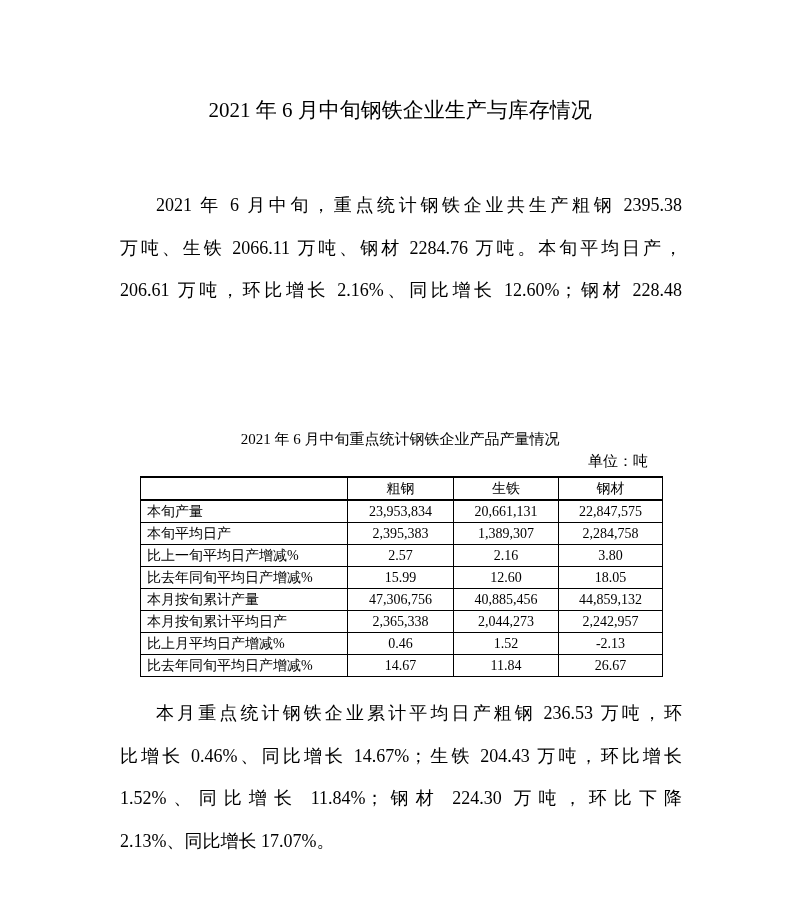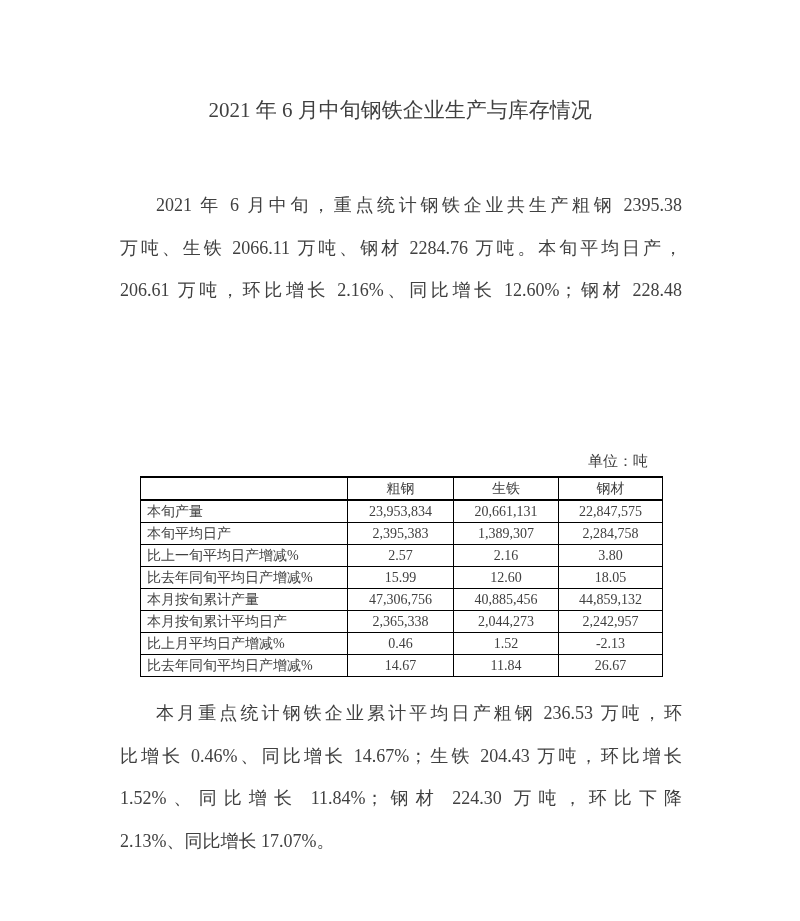--- a/index.html
+++ b/index.html
@@ -1,21 +1,21 @@
 <!DOCTYPE html>
 <html><head>
 <meta charset="utf-8">
 <style>
   html, body { margin: 0; padding: 0; background: #ffffff; }
   .page {
     position: relative;
     width: 800px;
     height: 921px;
     background: #ffffff;
-    color: #404040;
+    color: #000000;
     font-family: "Liberation Serif", "DejaVu Serif", serif;
     overflow: hidden;
   }
   .doc-title {
     position: absolute;
     top: 96px;
     left: 0;
     width: 800px;
     margin: 0;
     text-align: center;
@@ -83,20 +83,21 @@
 <div class="page">
 
   <h1 class="doc-title">2021 年 6 月中旬钢铁企业生产与库存情况</h1>
 
   <div class="para para1">
     <div class="line fill indent">2021 年 6 月中旬，重点统计钢铁企业共生产粗钢 2395.38</div>
     <div class="line fill">万吨、生铁 2066.11 万吨、钢材 2284.76 万吨。本旬平均日产，</div>
     <div class="line fill">206.61 万吨，环比增长 2.16%、同比增长 12.60%；钢材 228.48</div>
   </div>
 
+  <div class="table-caption">2021 年 6 月中旬重点统计钢铁企业产品产量情况</div>
 
   <div class="unit-label">单位：吨</div>
 
   <table class="prod">
     <colgroup>
       <col style="width:207px">
       <col style="width:106px">
       <col style="width:105px">
       <col style="width:104px">
     </colgroup>

